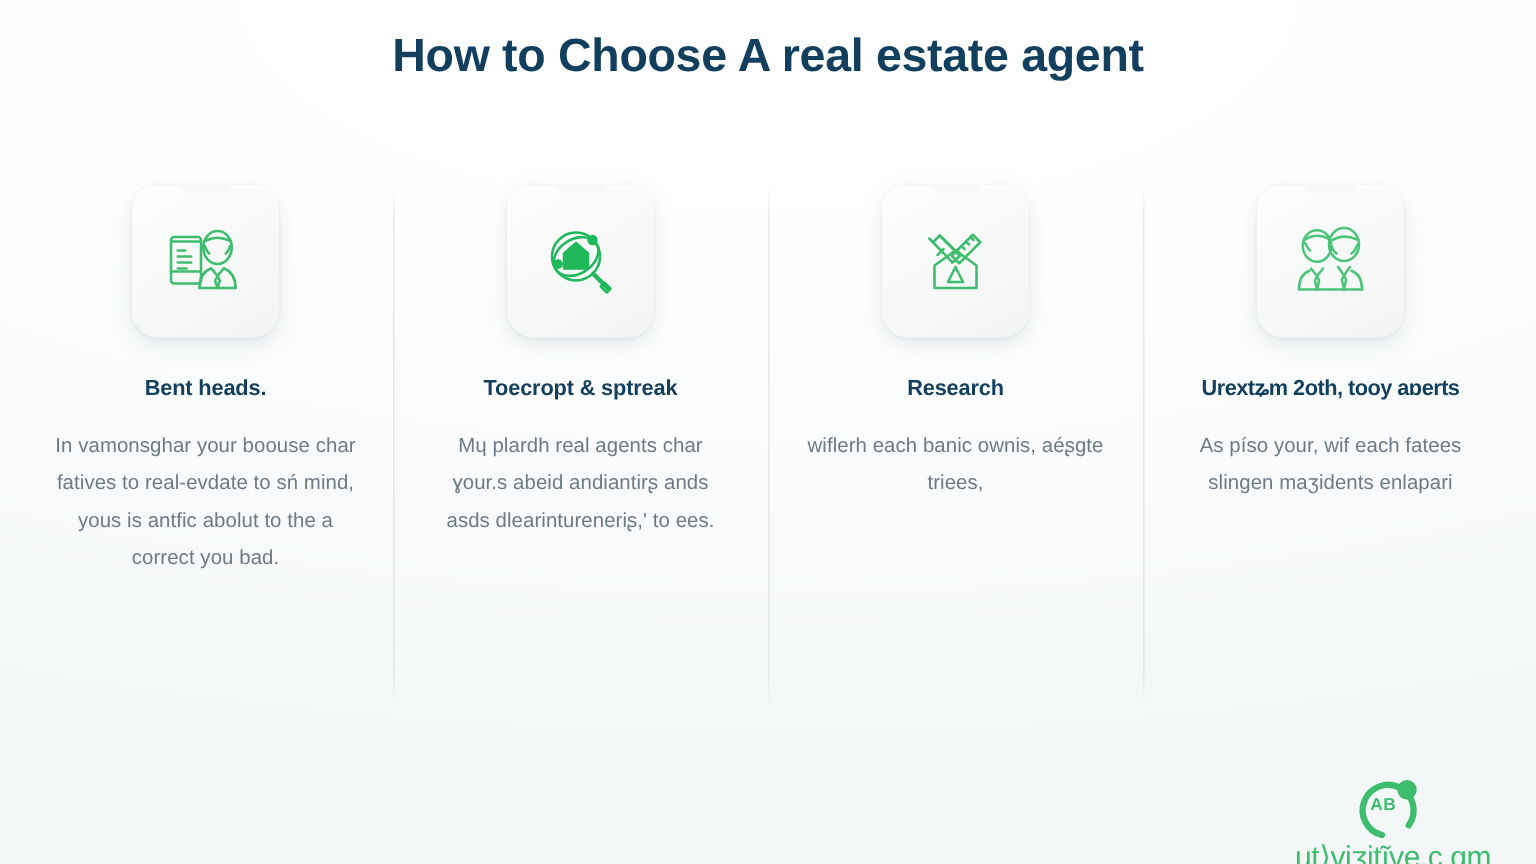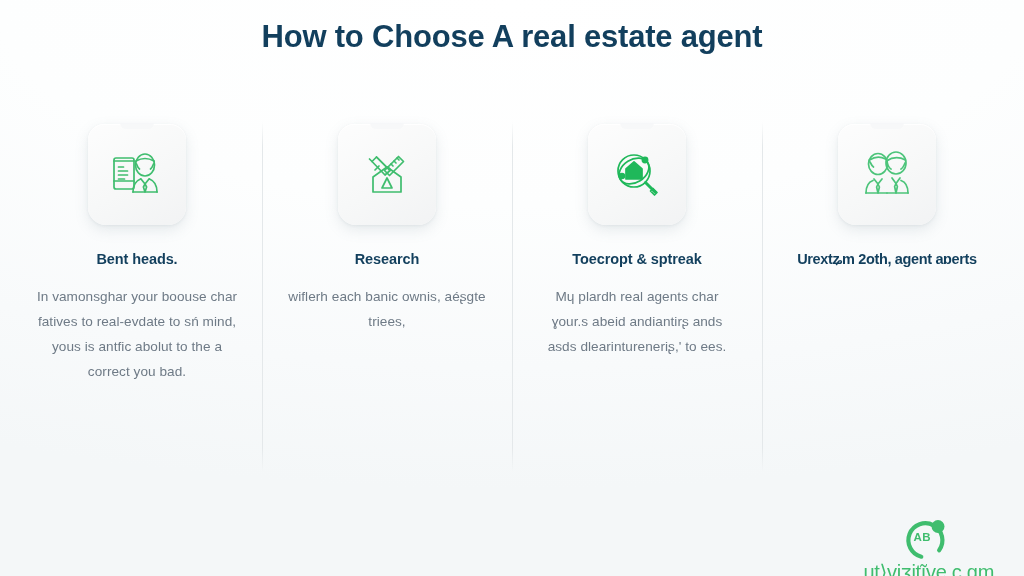--- a/index.html
+++ b/index.html
@@ -195,20 +195,45 @@
 
             <path d="M32 31 l4 5 l4 -5"></path>
             <path d="M36 36 l-1.6 3 l1.6 5 l1.6 -5 z"></path>
           </svg>
         </span>
       </div>
       <div class="col-heading">Bent heads.</div>
       <div class="col-body">In vamonsghar your boouse char fatives to real-evdate to sń mind, yous is antfic abolut to the a correct you bad.</div>
     </div>
 
+    <div class="column col-3">
+      <div class="col-divider"></div>
+      <div class="icon-tile">
+        <div class="tile-notch"></div>
+        <span>
+          <svg width="54" height="54" viewBox="0 0 54 54" fill="none" stroke="#1fb85a" stroke-width="1.7" stroke-linecap="round" stroke-linejoin="round">
+
+            <circle cx="24" cy="23" r="16"></circle>
+
+            <ellipse cx="24" cy="23" rx="16" ry="11.5" transform="rotate(-32 24 23)"></ellipse>
+
+            <circle cx="35" cy="12" r="2.6" fill="#1fb85a"></circle>
+            <circle cx="12" cy="28" r="2.4" fill="#1fb85a"></circle>
+
+            <path d="M24 14 L32 21 V31 H16 V21 Z" fill="#1fb85a" stroke="#1fb85a"></path>
+
+            <path d="M35.5 34.5 L45 44" stroke-width="3"></path>
+            <path d="M43 40.5 l4 4 l-2.5 2.5 l-4 -4 z"></path>
+          </svg>
+        </span>
+      </div>
+      <div class="col-heading">Toecropt &amp; sptreak</div>
+      <div class="col-body">Mɥ plardh real agents char ɣour.s abeid andiantirʂ ands asds dlearintureneriʂ,' to ees.</div>
+    </div>
+
     <div class="column col-2">
       <div class="col-divider"></div>
       <div class="icon-tile">
         <div class="tile-notch"></div>
         <span>
           <svg width="54" height="54" viewBox="0 0 54 54" fill="none" stroke="#3fbd6e" stroke-width="1.7" stroke-linecap="round" stroke-linejoin="round">
 
             <path d="M13 29 L27 19 L41 29 V44 H13 Z"></path>
             <path d="M22 40 L27 30 L32 40 Z"></path>
 
@@ -218,45 +243,20 @@
             <path d="M30 22.5 L16.5 9 l-4.5 4.5 L25 27 z"></path>
             <path d="M12 13.5 l-2.5 -2.5 M16.5 9 l13.5 13.5"></path>
             <path d="M19 18 l-4 4"></path>
           </svg>
         </span>
       </div>
       <div class="col-heading">Research</div>
       <div class="col-body">wiflerh each banic ownis, aéʂgte triees,</div>
     </div>
 
-    <div class="column col-3">
-      <div class="col-divider"></div>
-      <div class="icon-tile">
-        <div class="tile-notch"></div>
-        <span>
-          <svg width="54" height="54" viewBox="0 0 54 54" fill="none" stroke="#1fb85a" stroke-width="1.7" stroke-linecap="round" stroke-linejoin="round">
-
-            <circle cx="24" cy="23" r="16"></circle>
-
-            <ellipse cx="24" cy="23" rx="16" ry="11.5" transform="rotate(-32 24 23)"></ellipse>
-
-            <circle cx="35" cy="12" r="2.6" fill="#1fb85a"></circle>
-            <circle cx="12" cy="28" r="2.4" fill="#1fb85a"></circle>
-
-            <path d="M24 14 L32 21 V31 H16 V21 Z" fill="#1fb85a" stroke="#1fb85a"></path>
-
-            <path d="M35.5 34.5 L45 44" stroke-width="3"></path>
-            <path d="M43 40.5 l4 4 l-2.5 2.5 l-4 -4 z"></path>
-          </svg>
-        </span>
-      </div>
-      <div class="col-heading">Toecropt &amp; sptreak</div>
-      <div class="col-body">Mɥ plardh real agents char ɣour.s abeid andiantirʂ ands asds dlearintureneriʂ,' to ees.</div>
-    </div>
-
     <div class="column col-4">
       <div class="col-divider"></div>
       <div class="icon-tile">
         <div class="tile-notch"></div>
         <span>
           <svg width="56" height="52" viewBox="0 0 56 52" fill="none" stroke="#4cc47a" stroke-width="1.7" stroke-linecap="round" stroke-linejoin="round">
 
             <ellipse cx="19" cy="15" rx="9.5" ry="10.5"></ellipse>
             <path d="M11 13 q2 4 3.5 5"></path>
             <path d="M10.5 11 q8 -5 16 -1"></path>
@@ -273,21 +273,22 @@
             <path d="M28 44 h21"></path>
 
             <path d="M15 30 l4 5 l4 -5"></path>
             <path d="M33 29 l4 5.5 l4 -5.5"></path>
 
             <path d="M19 35 l-1.4 3 l1.4 6 l1.4 -6 z"></path>
             <path d="M37 34.5 l-1.4 3 l1.4 6.5 l1.4 -6.5 z"></path>
           </svg>
         </span>
       </div>
-      <div class="col-heading">Urextʑm 2oth, agent aɒerts</div>
+      <div class="col-heading">Urextʑm 2oth, tooy aɒerts</div>
+      <div class="col-body">As píso your, wif each fatees slingen maʒidents enlapari</div>
     </div>
 
   </div>
 
   <div id="footer-logo">
     <div id="logo-mark">
       <svg width="46" height="42" viewBox="0 0 46 42" fill="none">
         <path d="M38 9 A17 17 0 1 0 38 28" stroke="#3fbd6e" stroke-width="4.2" stroke-linecap="round" fill="none" transform="rotate(70 21 20)"></path>
         <circle cx="36" cy="8.5" r="6.5" fill="#3fbd6e"></circle>
       </svg>

